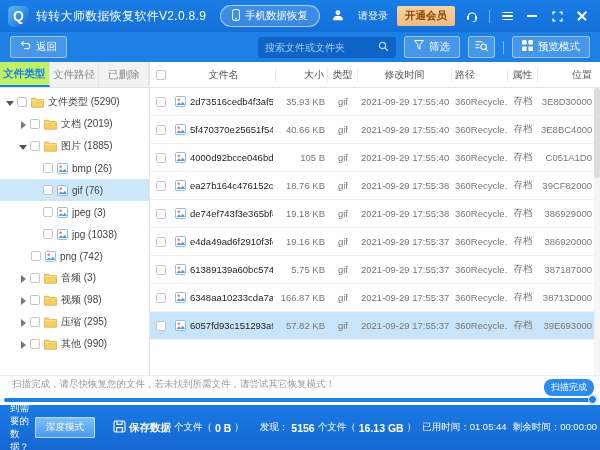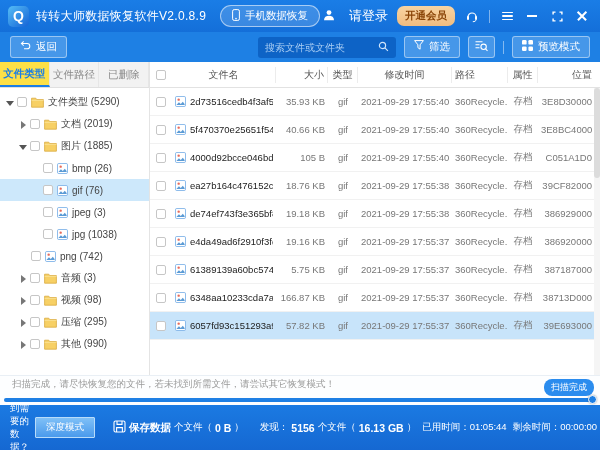--- a/index.html
+++ b/index.html
@@ -6,22 +6,22 @@
   html,body { width:600px; height:450px; }
   body { font-family:"Liberation Sans","DejaVu Sans",sans-serif; overflow:hidden; background:#fff; }
   .app { width:600px; height:450px; display:flex; flex-direction:column; position:relative; }
 
   
   .titlebar { height:32px; background:linear-gradient(180deg,#1a7de6,#146fd9); display:flex; align-items:center; padding:0 10px 0 8px; flex:0 0 auto; }
   .logo { width:21px; height:21px; border-radius:5px; background:linear-gradient(135deg,#55bdf6,#1463d6); color:#fff; font-weight:bold; font-size:14px; display:flex; align-items:center; justify-content:center; margin-right:7px; }
   .app-title { color:#fff; font-size:12px; letter-spacing:.3px; }
   .phone-btn { margin-left:14px; display:flex; align-items:center; gap:5px; background:rgba(255,255,255,.16); border:1px solid rgba(255,255,255,.55); border-radius:11px; color:#fff; font-size:10.5px; padding:3px 11px; cursor:pointer; }
   .tb-right { margin-left:auto; display:flex; align-items:center; gap:9px; }
-  .login { display:flex; align-items:center; gap:14px; color:#fff; font-size:13px; cursor:pointer; }
-  .vip-btn { background:linear-gradient(180deg,#f8d4a2,#f0bc80); color:#8a4508; font-size:10.5px; font-weight:bold; border-radius:7px; padding:3px 8px; cursor:pointer; }
+  .login { display:flex; align-items:center; gap:14px; color:#fff; font-size:10px; cursor:pointer; }
+  .vip-btn { background:linear-gradient(180deg,#f8d4a2,#f0bc80); color:#8a4508; font-size:10.5px; font-weight:bold; border-radius:2px; padding:3px 8px; cursor:pointer; }
   .tb-ico { width:16px; height:16px; display:flex; align-items:center; justify-content:center; cursor:pointer; }
   .tb-sep { width:1px; height:13px; background:rgba(255,255,255,.45); }
   .menu-ico { display:flex; flex-direction:column; gap:2px; }
   .menu-ico i { width:11px; height:1.6px; background:#fff; border-radius:1px; }
   .min-ico i { display:block; width:10px; height:1.6px; background:#fff; }
   .close-ico { position:relative; }
   .close-ico i, .close-ico em { position:absolute; left:2px; top:7px; width:12px; height:1.6px; background:#fff; transform:rotate(45deg); }
   .close-ico em { transform:rotate(-45deg); }
 
   
@@ -33,21 +33,21 @@
   .searchbox input::placeholder { color:#a9cdf3; }
   .sq-btn { padding:3px 6px; }
 
   
   .main { flex:1 1 auto; display:flex; min-height:0; background:#fff; }
 
   
   .sidebar { width:150px; flex:0 0 auto; border-right:1px solid #e4e4e4; display:flex; flex-direction:column; }
   .side-tabs { height:26px; display:flex; flex:0 0 auto; background:#f2f2f2; border-bottom:1px solid #e0e0e0; }
   .side-tab { flex:1; display:flex; align-items:center; justify-content:center; font-size:10.5px; color:#8a8a8a; cursor:pointer; border-right:1px solid #e6e6e6; }
-  .side-tab.active { background:#fde047; color:#1a7ee6; border-bottom:2px solid #1a7ee6; font-weight:bold; }
+  .side-tab.active { background:#bef264; color:#1a7ee6; border-bottom:2px solid #1a7ee6; font-weight:bold; }
   .tree { flex:1; overflow:hidden; padding-top:3px; }
   .tree-item { height:22px; display:flex; align-items:center; gap:4px; font-size:10px; color:#444; cursor:pointer; white-space:nowrap; }
   .tree-item.selected { background:#cde8fb; }
   .arrow { width:7px; height:7px; flex:0 0 auto; position:relative; }
   .arrow.down::before { content:""; position:absolute; top:2px; left:0; border-left:4px solid transparent; border-right:4px solid transparent; border-top:5px solid #555; }
   .arrow.right::before { content:""; position:absolute; top:0; left:2px; border-top:4px solid transparent; border-bottom:4px solid transparent; border-left:5px solid #777; }
   .cbx { width:10px; height:10px; border:1px solid #c6c6c6; background:#fff; border-radius:2px; flex:0 0 auto; }
   .ticon { display:flex; align-items:center; flex:0 0 auto; }
 
   

